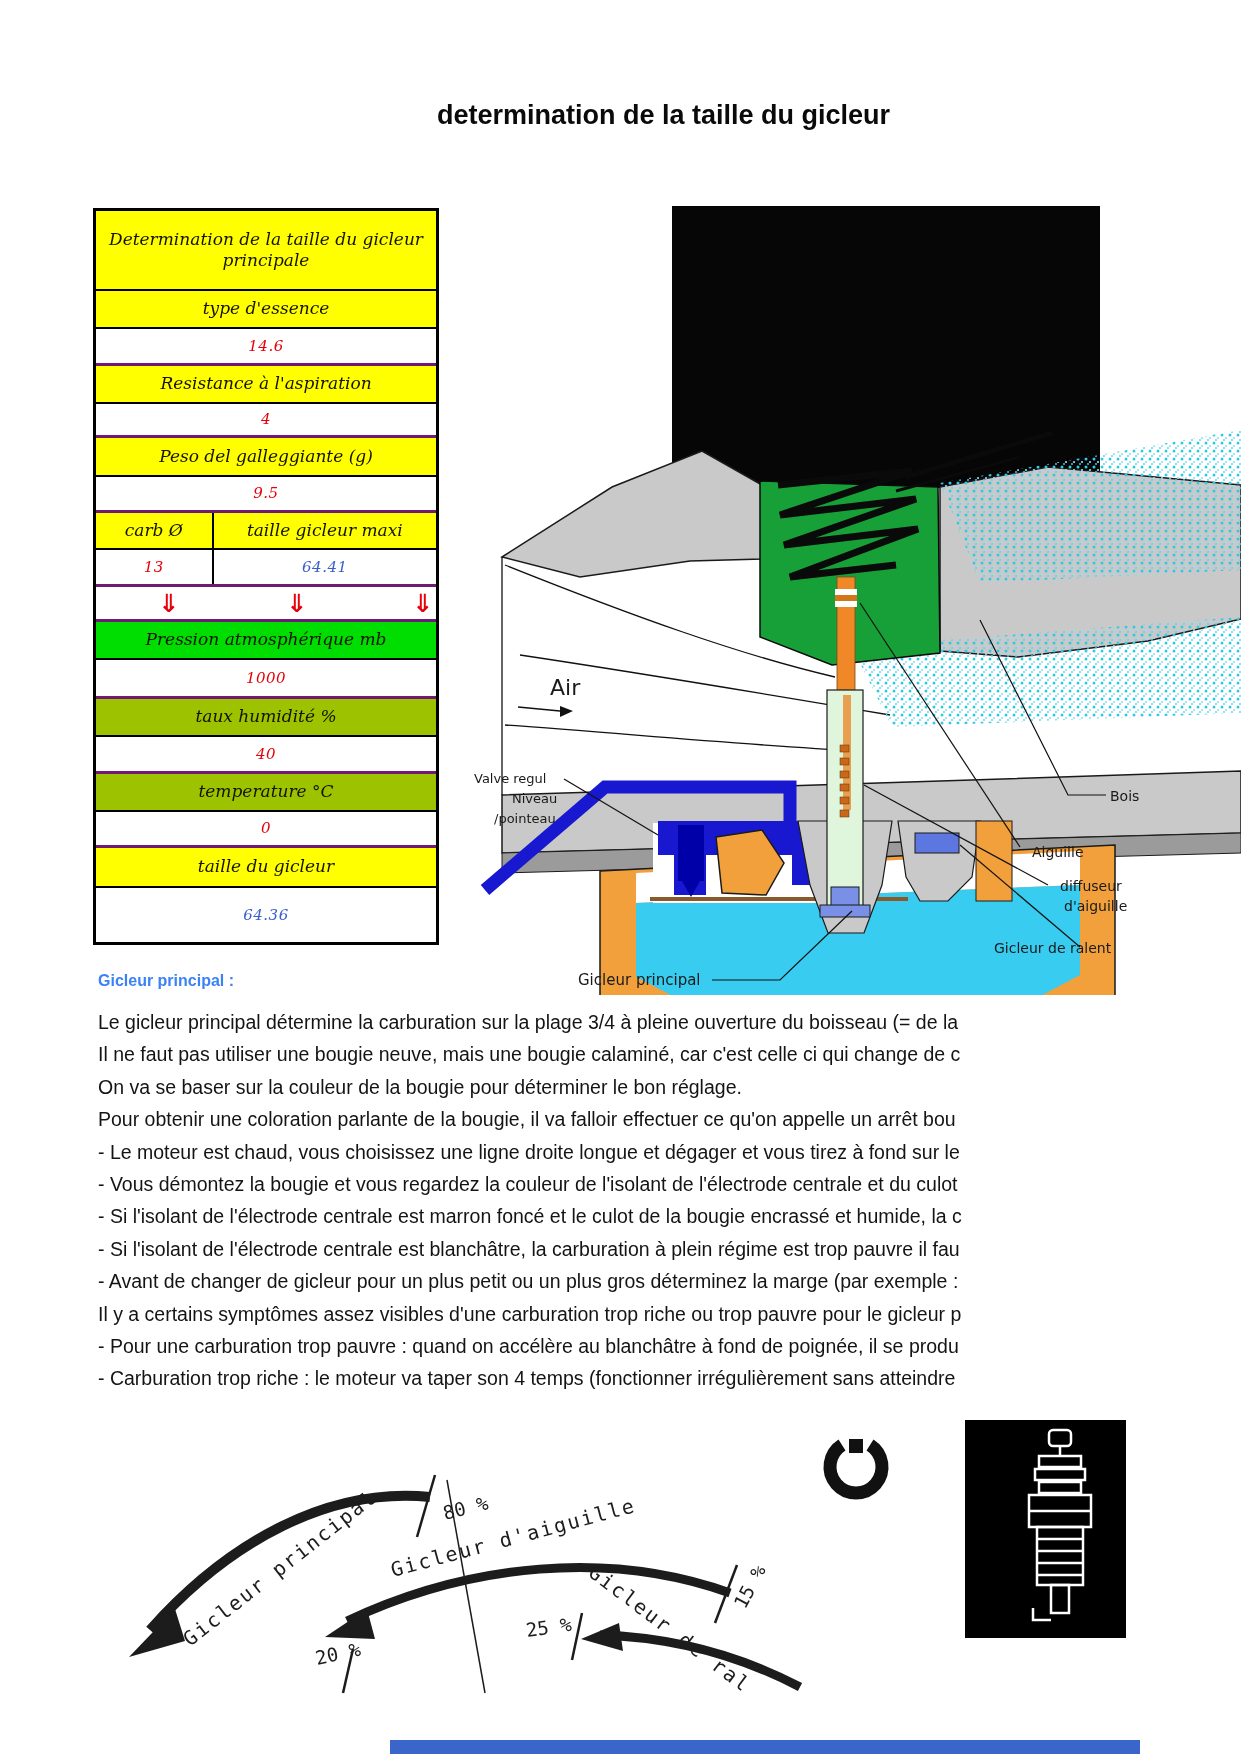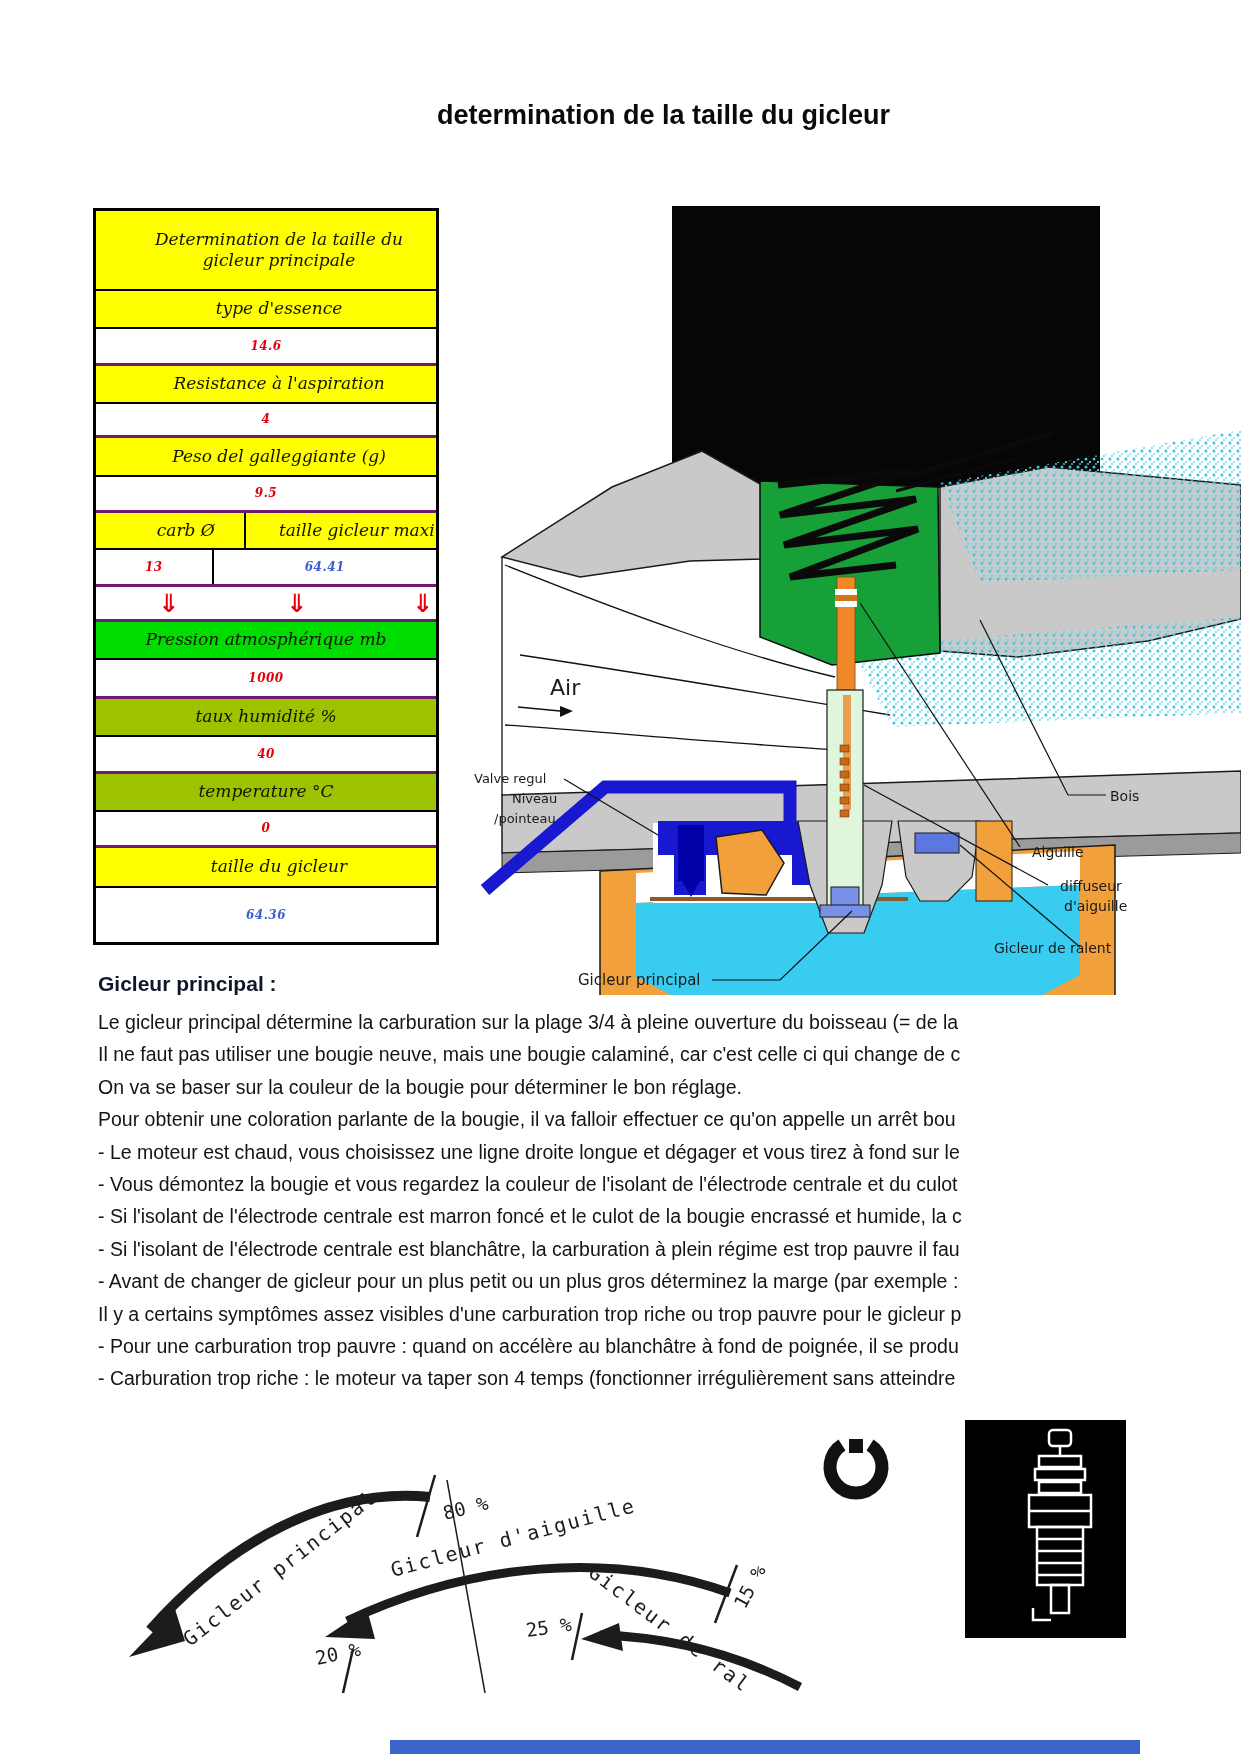--- a/index.html
+++ b/index.html
@@ -8,44 +8,44 @@
   .title{position:absolute;left:437px;top:100px;font-size:27px;font-weight:bold;color:#0a0a0a;
          font-family:"Liberation Sans",sans-serif;white-space:nowrap;}
 
   
   .ctable{position:absolute;left:93px;top:208px;width:340px;border:3px solid #000;background:#fff;}
   .ctr{box-sizing:border-box;display:flex;align-items:center;justify-content:center;text-align:center;
        font-family:"DejaVu Serif",serif;font-style:italic;font-size:17px;color:#141400;
        border-top:2px solid #000;padding:0 6px;line-height:1.25;}
   .ctr.first{border-top:none;}
   .ctr.thick{border-top:3px solid #701a75;}
-  .yellow{background:#FFFF00;padding-left:32px;}
+  .yellow{background:#FFFF00;}
   .green{background:#00DD00;}
   .olive{background:#9DC200;}
-  .val{font-weight:bold;font-size:12px;letter-spacing:.5px;text-align:right;}
+  .val{font-weight:normal;font-size:15px;letter-spacing:.5px;text-align:right;}
   .red{color:#E60008;}
   .blue{color:#3A5FCD;}
   .shiftl{}
   .cols{padding:0;}
   .cwrap{display:flex;width:100%;height:100%;}
   .c1{width:34%;border-right:2px solid #000;display:flex;align-items:center;justify-content:center;}
   .c2{flex:1;display:flex;align-items:center;justify-content:center;}
   .arrowsrow{position:relative;}
   .arr{position:absolute;top:1px;color:#E60008;font-size:25px;font-weight:bold;
        font-family:"DejaVu Sans",sans-serif;}
 
   
   .carbsvg{position:absolute;left:460px;top:185px;}
   .fig2svg{position:absolute;left:95px;top:1425px;}
   svg text{font-family:"DejaVu Sans",sans-serif;fill:#1a1a1a;}
   .figlabel{font-family:"DejaVu Sans Mono",monospace;font-size:20px;letter-spacing:2px;fill:#1c1c1c;}
   .figpct{font-family:"DejaVu Sans Mono",monospace;font-size:19px;fill:#1c1c1c;}
 
   
-  .sheading{position:absolute;left:98px;top:972px;font-size:21px;font-weight:bold;color:#0f172a;}
+  .sheading{position:absolute;left:98px;top:972px;font-size:16px;font-weight:bold;color:#3b82f6;}
   .para{position:absolute;left:98px;top:1006px;font-size:19.5px;color:#141414;line-height:32.4px;}
   .pline{white-space:nowrap;}
 
   .plug{position:absolute;left:965px;top:1420px;width:161px;height:218px;background:#000;}
   .footer-bar{position:absolute;left:390px;top:1740px;width:750px;height:14px;background:#3A66CC;}
 </style>
 </head>
 <body>
 
 <div class="page">

